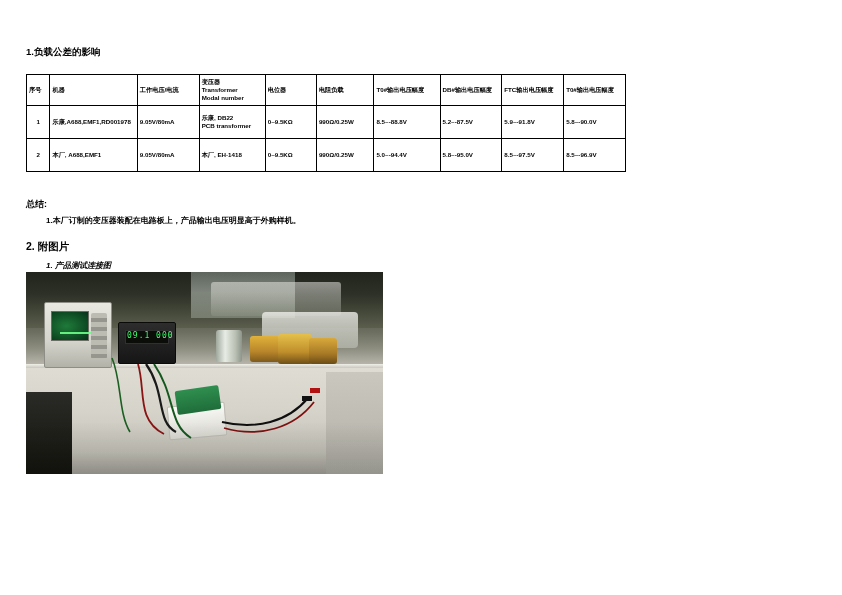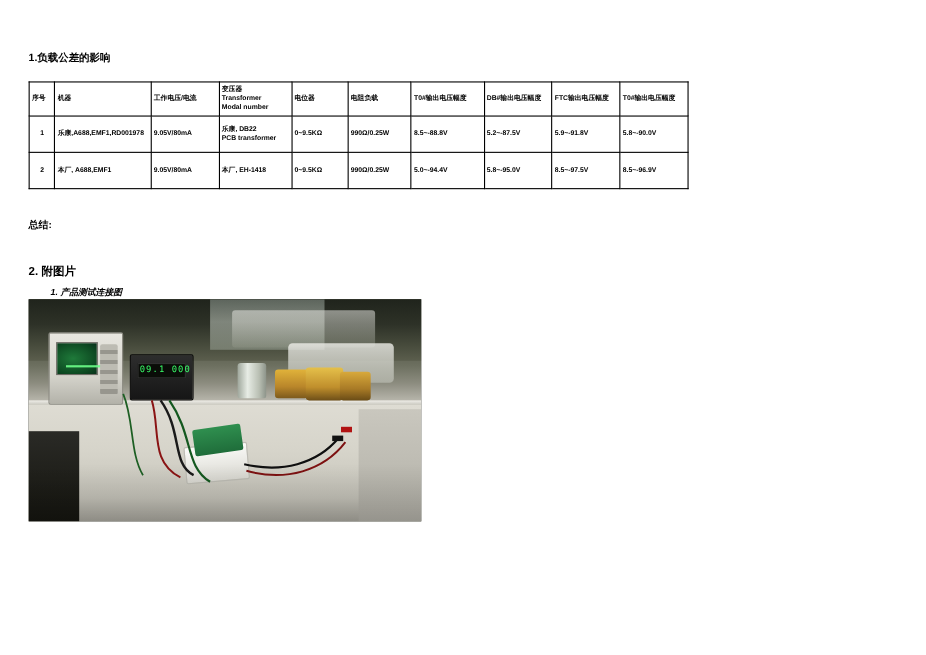--- a/index.html
+++ b/index.html
@@ -314,20 +314,21 @@
         <td>990Ω/0.25W</td>
         <td>5.0~-94.4V</td>
         <td>5.8~-95.0V</td>
         <td>8.5~-97.5V</td>
         <td>8.5~-96.9V</td>
       </tr>
     </tbody>
   </table>
 
   <div class="summary-label">总结:</div>
+  <div class="summary-text">1.本厂订制的变压器装配在电路板上，产品输出电压明显高于外购样机。</div>
 
   <div class="section-heading sec2">2. 附图片</div>
   <div class="sub-heading sub1">1. 产品测试连接图</div>
 
   <div class="photo-wrap">
     <div class="photo">
       <div class="p-bg"></div>
       <div class="p-wallshelf"></div>
       <div class="p-window"></div>
       <div class="p-shelfitems"></div>

